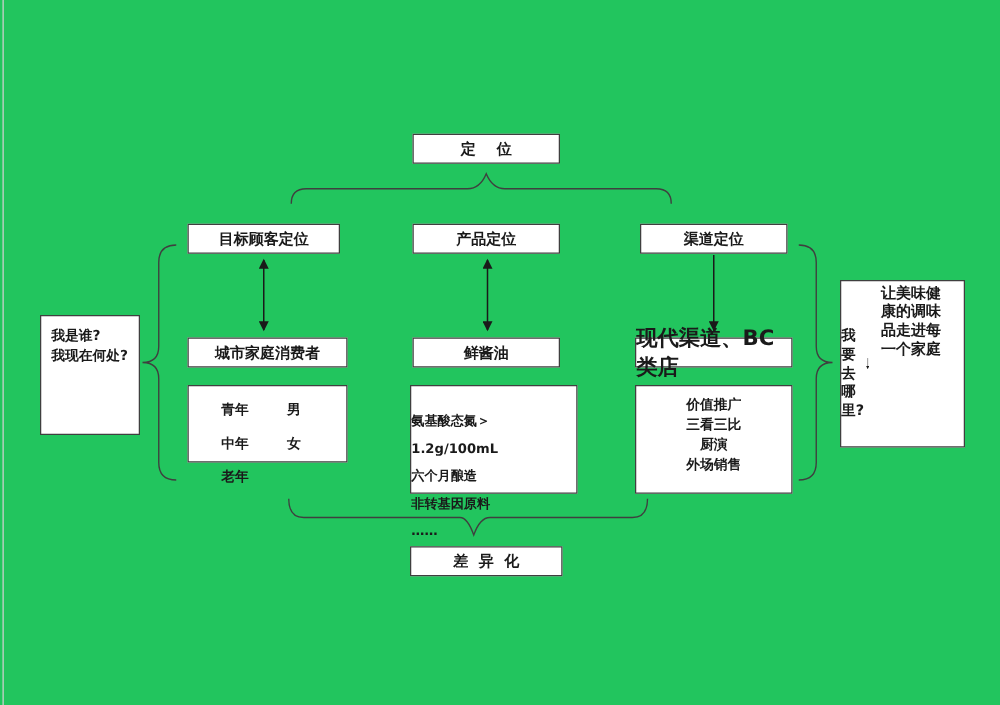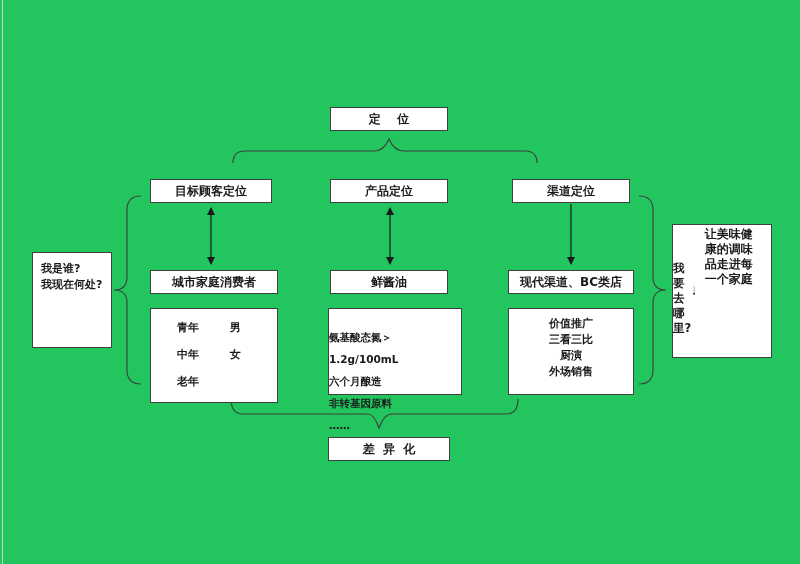--- a/index.html
+++ b/index.html
@@ -12,21 +12,21 @@
     color:#1a1a1a;
   }
   .page-edge{position:absolute;left:2px;top:0;width:1px;height:564px;background:#cfcfcf;}
   .overlay{position:absolute;left:0;top:0;pointer-events:none;}
   .brace{fill:none;stroke:#3f3f3f;stroke-width:1.1;}
   .conn{stroke:#1a1a1a;stroke-width:1.2;}
   .box{
     position:absolute;border:1px solid #3f3f3f;background:#ffffff;box-sizing:border-box;
   }
   .lbl{display:flex;align-items:center;justify-content:center;font-weight:bold;font-size:12px;}
-  .lbl.small{font-size:12px;}
+  .lbl.small{font-size:17px;}
   .pre{white-space:pre;}
   .detail{font-weight:bold;}
   .d1{font-size:11px;line-height:27px;padding:5px 0 0 26px;}
   .d1 .dline{white-space:pre;}
   .d2{font-size:10.5px;line-height:22px;padding-top:17px;text-align:left;}
   .d3{font-size:11px;line-height:16px;padding-top:7px;text-align:center;}
   .note-left{font-size:11px;font-weight:bold;padding:8px 8px;line-height:16px;}
   .note-left .gap{margin-top:16px;}
   .note-right{display:flex;flex-direction:row;align-items:center;font-weight:bold;}
   .note-right .q{font-size:11.5px;margin-top:14px;}
@@ -57,21 +57,21 @@
   <div class="box lbl" style="left:330px;top:107px;width:118px;height:24px">
     <span class="pre">定    位</span>
   </div>
 
   <div class="box lbl" style="left:150px;top:179px;width:122px;height:24px">
     <span>目标顾客定位</span>
   </div>
   <div class="box lbl" style="left:150px;top:270px;width:128px;height:24px">
     <span>城市家庭消费者</span>
   </div>
-  <div class="box detail d1" style="left:150px;top:308px;width:128px;height:95px">
+  <div class="box detail d1" style="left:150px;top:308px;width:128px;height:62px">
     <div class="dline">青年        男</div>
     <div class="dline">中年        女</div>
     <div class="dline">老年</div>
   </div>
 
   <div class="box lbl" style="left:330px;top:179px;width:118px;height:24px">
     <span>产品定位</span>
   </div>
   <div class="box lbl" style="left:330px;top:270px;width:118px;height:24px">
     <span>鲜酱油</span>

